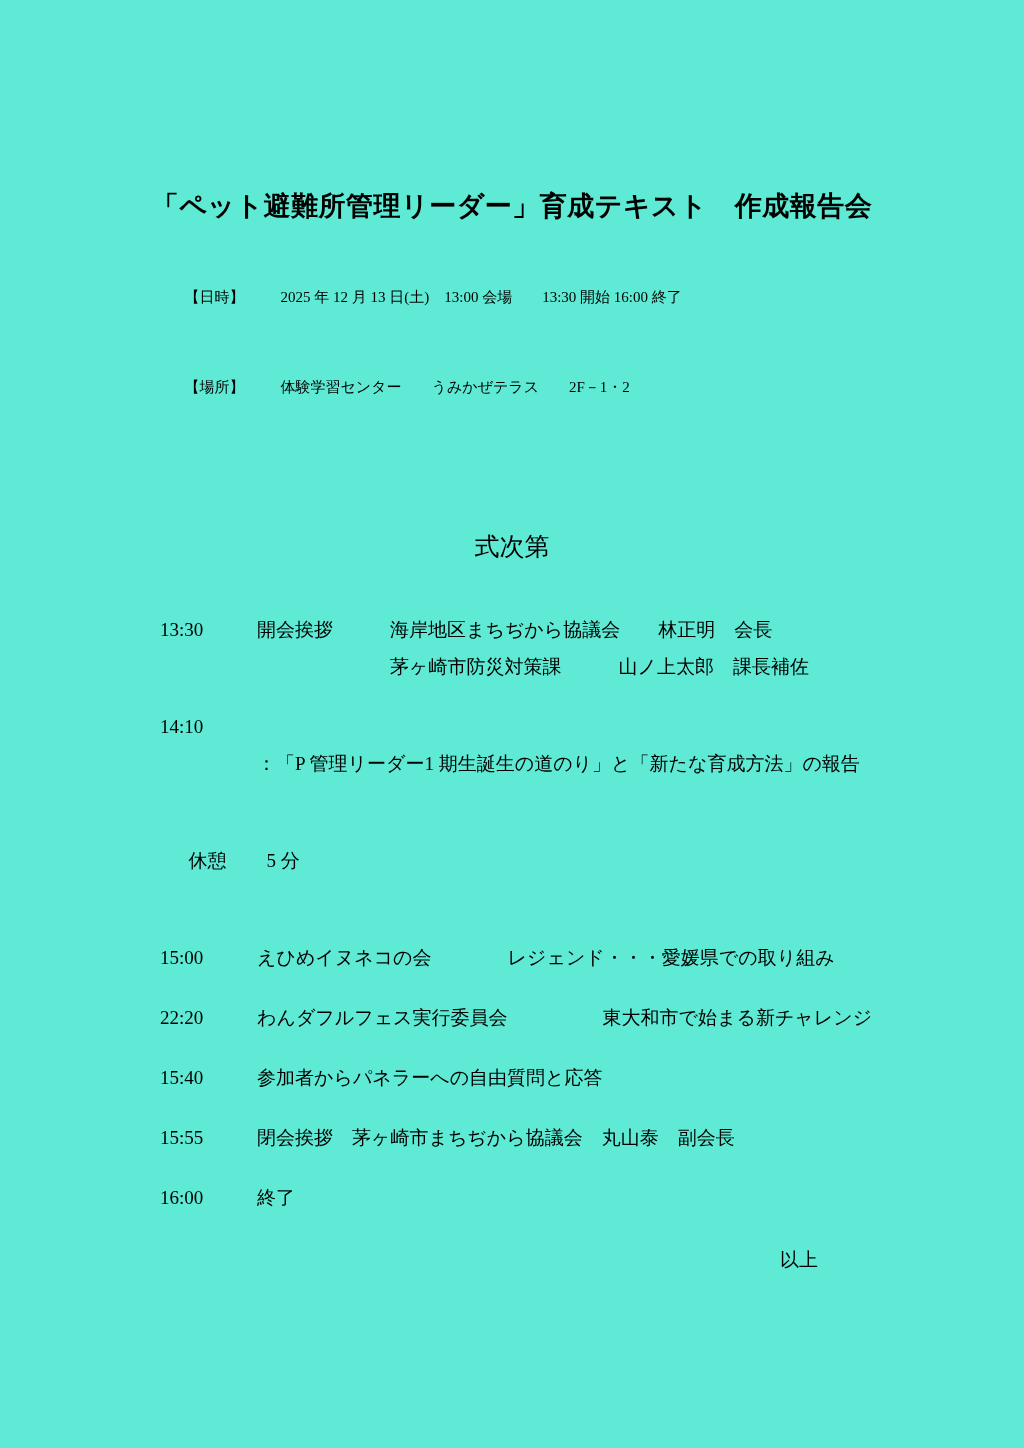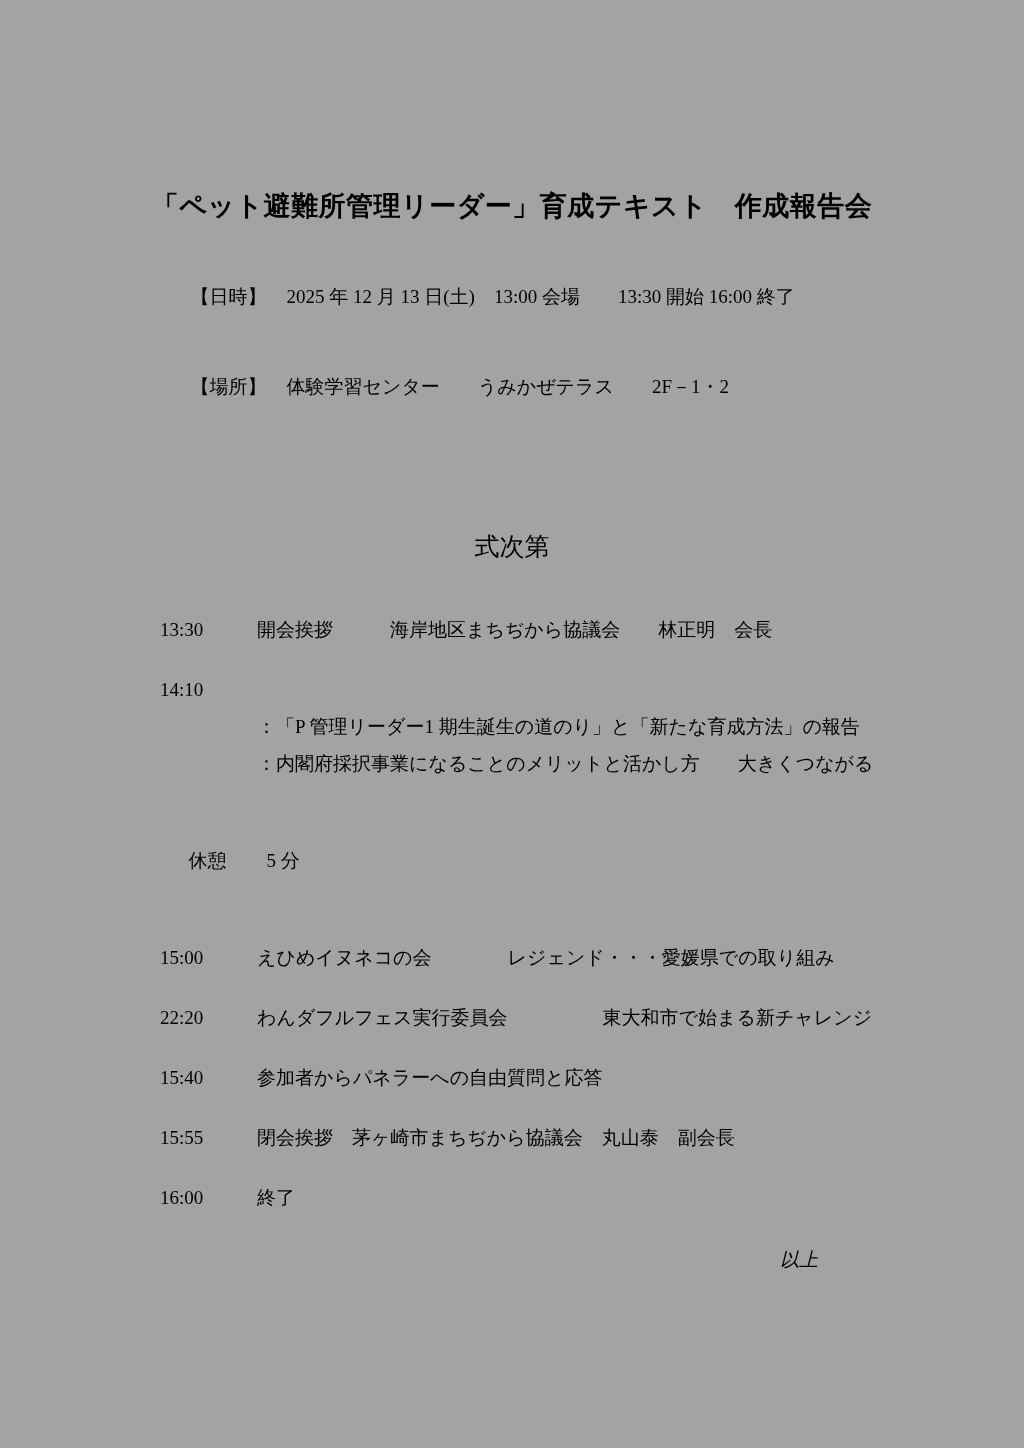--- a/index.html
+++ b/index.html
@@ -2,32 +2,32 @@
 <html lang="ja"><head>
 <meta charset="utf-8">
 <style>
   * { box-sizing: border-box; }
   html, body { margin: 0; padding: 0; }
   body {
     width: 1024px; height: 1448px;
     background: #ffffff; color: #000000;
     font-family: "Liberation Serif", "DejaVu Serif", serif;
   }
-  .page { position: relative; width: 1024px; height: 1448px; overflow: hidden; background: #a3a3a3; }
+  .page { position: relative; width: 1024px; height: 1448px; overflow: hidden; background: #5eead4; }
 
   .title {
     margin: 0; padding-top: 190px;
     text-align: center;
     font-family: "Liberation Sans", "DejaVu Sans", sans-serif;
     font-weight: 700; font-size: 27px; line-height: 32px;
     letter-spacing: 0.5px;
     white-space: pre;
   }
 
-  .info { margin: 30px 0 0 162px; font-size: 19px; }
+  .info { margin: 30px 0 0 162px; font-size: 15px; }
   .info-row { line-height: 30px; white-space: pre; }
   .info-label { display: inline-block; width: 96px; }
 
   .agenda-heading {
     margin: 100px 0 0 0;
     text-align: center;
     font-size: 25px; font-weight: 400; line-height: 30px;
     white-space: pre;
   }
 
@@ -36,21 +36,21 @@
   .arow { display: flex; line-height: 37px; }
   .time-cell { flex: 0 0 97px; }
   .aline { white-space: pre-wrap; }
 
   .break-row { line-height: 37px; margin-bottom: 23px; white-space: pre; }
   .break-duration { margin-left: 40px; margin-top: 42px; }
 
   .closing {
     margin-top: 25px; padding-right: 206px;
     text-align: right;
-    font-size: 19px; line-height: 37px; font-style: italic;
+    font-size: 19px; line-height: 37px;
   }
 </style>
 </head>
 <body>
 
 <div class="page">
 
   <h1 class="title">「ペット避難所管理リーダー」育成テキスト　作成報告会</h1>
 
   <div class="info">
@@ -64,34 +64,37 @@
 
   <h2 class="agenda-heading">式次第</h2>
 
   <div class="agenda">
 
     <div class="agenda-item">
       <div class="arow">
         <span class="time-cell">13:30</span>
         <span class="aline">開会挨拶　　　海岸地区まちぢから協議会　　林正明　会長</span>
       </div>
+      <div class="arow">
+        <span class="time-cell"></span>
+        <span class="aline">　　　　　　　茅ヶ崎市防災対策課　　　山ノ上太郎　課長補佐</span>
+      </div>
     </div>
 
 
     <div class="agenda-item">
       <div class="arow">
         <span class="time-cell">14:10</span>
       </div>
       <div class="arow">
         <span class="time-cell"></span>
         <span class="aline">：「P 管理リーダー1 期生誕生の道のり」と「新たな育成方法」の報告</span>
       </div>
       <div class="arow">
         <span class="time-cell"></span>
-        <span class="aline">：内閣府採択事業になることのメリットと活かし方　　大きくつながる</span>
       </div>
     </div>
 
     <div class="break-row">
       <span>休憩</span><span class="break-duration">5 分</span>
     </div>
 
     <div class="agenda-item">
       <div class="arow">
         <span class="time-cell">15:00</span>

